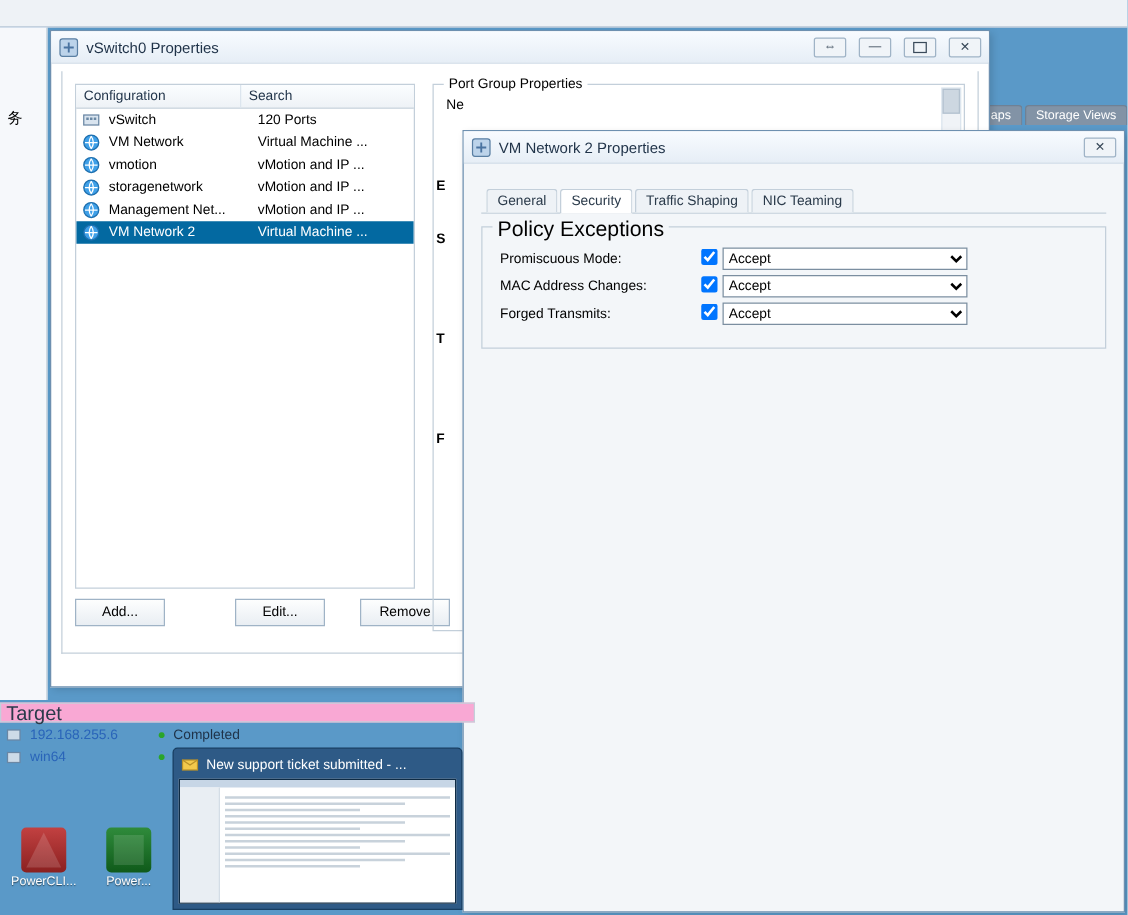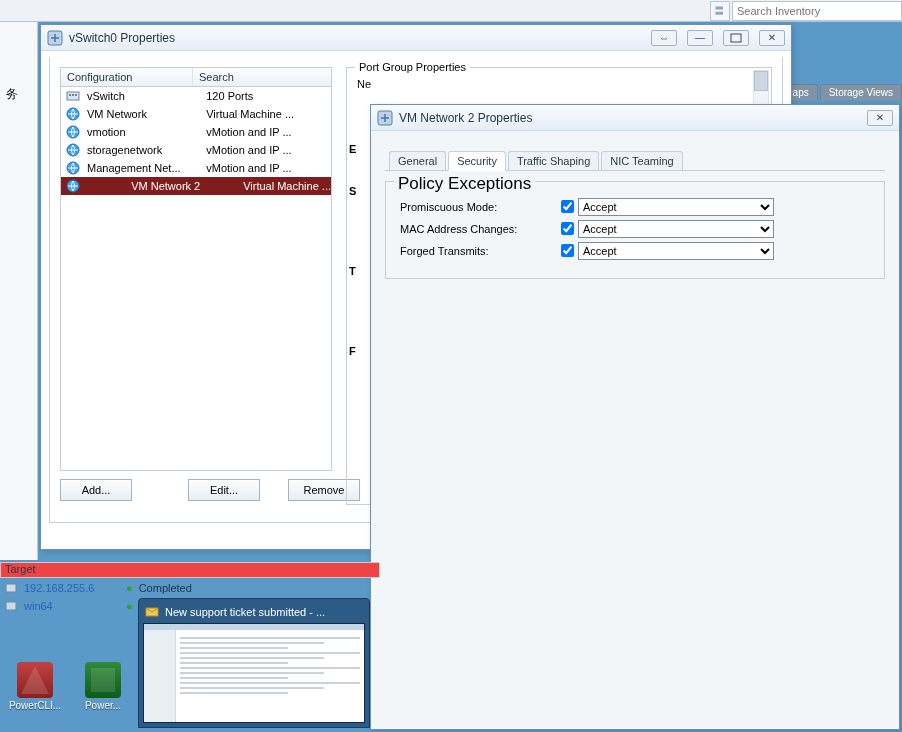--- a/index.html
+++ b/index.html
@@ -56,21 +56,21 @@
   
   .cfg-table-wrap { position: absolute; left: 10px; top: 10px; width: 272px; height: 404px; border: 1px solid #c3cfda; background:#fff; }
   .cfg-head { display: flex; background: linear-gradient(#fbfdff,#eef2f6); border-bottom: 1px solid #c3cfda; }
   .cfg-head div { padding: 3px 6px; font-size: 11px; color:#1f3248; }
   .cfg-col-a { width: 132px; border-right: 1px solid #dce5ee; }
   .cfg-col-b { width: 138px; }
   .cfg-rows { overflow:auto; height: 384px; }
   .cfg-row { display:flex; align-items:center; height: 18px; padding-left: 4px; gap: 6px; white-space:nowrap; }
   .cfg-row .rname { width: 118px; overflow:hidden; text-overflow:ellipsis; }
   .cfg-row .rsum  { width: 130px; overflow:hidden; text-overflow:ellipsis; }
-  .cfg-row.selected { background: #7f1d1d; color:#fff;text-align:right; }
+  .cfg-row.selected { background: #0369a1; color:#fff; }
   .cfg-row .ricon { width: 16px; height:16px; display:flex; align-items:center; justify-content:center; }
 
   .btn { height: 22px; min-width: 70px; border: 1px solid #9fb3c6; background: linear-gradient(#fdfefe,#e9eef3); font-size:11px; cursor:pointer; }
   .btn-row { position: absolute; left: 10px; top: 422px; width: 272px; display:flex; gap: 28px; }
   .btn-row .btn { flex: 0 0 72px; }
   .btn-row .spacer { flex:1; }
 
   
   .prop-panel { position:absolute; left: 296px; top: 10px; right: 10px; height: 438px; border:1px solid #c3cfda; }
   .prop-panel .grp-title { position:absolute; top:-7px; left:8px; background:#fff; padding:0 4px; font-size:11px; }
@@ -88,22 +88,22 @@
   }
   .fieldset .legend { position:absolute; top:-8px; left:8px; background:#f3f6f9; padding:0 4px; font-size:17px; }
   .form-row { display:flex; align-items:center; height: 22px; }
   .form-row .lab { width: 156px; }
   .form-row .chk { width: 22px; text-align:center; }
   .form-row .sel { flex:1; }
   select.flat { width: 196px; height: 18px; border:1px solid #7b8ea0; background:#fff; font-size:11px; }
 
   
   .tasks-head {
-    position:absolute; left:0; top: 562px; width: 380px; height: 16px; background:#ef4444; border:1px solid #c3cfda;
-    padding-left:4px; font-size:11px; color:#2a3a4a;
+    position:absolute; left:0; top: 562px; width: 380px; height: 16px; background:#f9a8d4; border:1px solid #c3cfda;
+    padding-left:4px; font-size:16px; color:#2a3a4a;
   }
   .tasks-row { position:absolute; left:0; height:16px; display:flex; align-items:center; gap:6px; font-size:11px; }
   .tasks-row.a { top: 580px; color:#2964b9; }
   .tasks-row.b { top: 598px; color:#2964b9; }
   .tick { color:#2aa52a; font-weight:bold; }
 
   
   .taskprev {
     position:absolute; left: 138px; top: 598px; width: 232px; height: 130px;
     background:#2e5a86; border:1px solid #173d60; border-radius:4px 4px 0 0; padding:4px; color:#fff;
@@ -129,31 +129,20 @@
   .left-peek .ch { position:absolute; left:6px; top:64px; font-size:12px; }
 
   
   svg { display:block; }
 </style>
 </head>
 <body>
 <div class="page">
 
 <div class="toolbar">
-  <div class="right">
-    <div class="nav-btn">
-      <svg viewBox="0 0 16 16" width="12" height="12">
-            <rect x="2" y="2" width="10" height="4" fill="#8ea8c1"></rect>
-            <rect x="2" y="9" width="10" height="4" fill="#8ea8c1"></rect>
-          </svg>
-    </div>
-    <div class="search-box">
-      <input placeholder="Search Inventory" style="">
-    </div>
-  </div>
 </div>
 
 <div class="back-tabs">
   <div class="back-tab">aps</div>
   <div class="back-tab">Storage Views</div>
 </div>
 
 <div class="left-peek">
   <div class="ch">务</div>
 </div>

